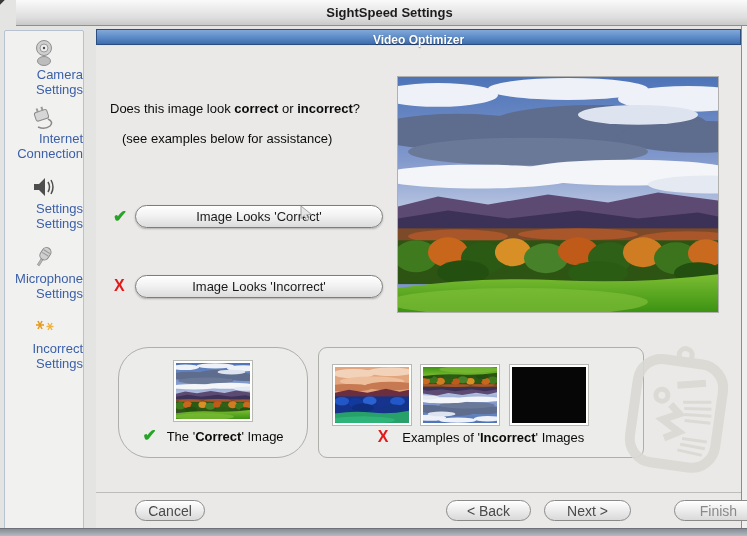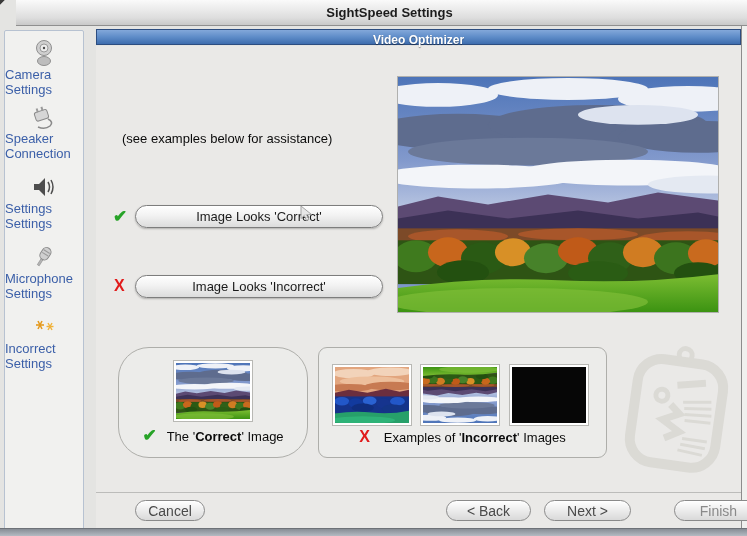--- a/index.html
+++ b/index.html
@@ -10,21 +10,21 @@
   .titlebar{position:absolute;left:16px;top:0;width:747px;height:26px;
     background:linear-gradient(#fafafa,#dedede 70%,#c9c9c9);
     border-bottom:1px solid #8f8f8f;text-align:center;}
   .titlebar span{display:inline-block;line-height:25px;font-size:13px;font-weight:700;color:#1c1c1c;}
   .corner-artifact{position:absolute;left:0;top:0;width:7px;height:7px;
     background:linear-gradient(135deg,#3a3a3a 0 35%,transparent 36%);}
 
   
   .sidebar{position:absolute;left:4px;top:30px;width:80px;height:500px;
     background:#f1f1ef;border:1px solid #b7c2d1;border-radius:2px;}
-  .side-item{position:absolute;left:0;width:78px;text-align:left;cursor:default;}
+  .side-item{position:absolute;left:0;width:78px;text-align:right;cursor:default;}
   .side-icon{height:28px;display:flex;align-items:center;justify-content:center;}
   .side-label span{display:block;font-size:13px;line-height:15px;color:#3b5fa8;}
 
   
   .blue-header{position:absolute;left:96px;top:29px;width:645px;height:16px;
     background:linear-gradient(#83a8da,#5e8cc8 50%,#3e6dae);
     border:1px solid #2c4d80;text-align:center;}
   .blue-header span{font-size:12px;font-weight:700;color:#fff;line-height:14px;
     text-shadow:0 1px 1px rgba(0,0,0,.4);}
   .content-bg{position:absolute;left:96px;top:46px;width:645px;height:482px;background:#eae9e7;}
@@ -45,21 +45,21 @@
     box-shadow:0 1px 2px rgba(0,0,0,.25), inset 0 1px 0 #fff;
     font-size:13px;color:#1a1a1a;cursor:pointer;}
 
   .photo{position:absolute;left:397px;top:76px;width:322px;height:237px;
     border:1px solid #b0b0ae;background:#7e97cb;}
   .photo svg{display:block;width:100%;height:100%;}
 
   .example-box{position:absolute;top:347px;height:111px;background:#ececea;
     border:1px solid #aeaeaa;border-radius:9px;}
   .box-correct{left:118px;width:190px;border-radius:31px;}
-  .box-incorrect{left:318px;width:289px;}
+  .box-incorrect{left:318px;width:326px;}
   .thumb{position:absolute;width:78px;height:60px;border:2px solid #fff;
     outline:1px solid #b8b8b4;overflow:hidden;background:#444;}
   .thumb svg{display:block;width:100%;height:100%;}
   .thumb.flip svg{transform:rotate(180deg);}
   .thumb-black{background:#060606;}
   .caption{position:absolute;bottom:11px;width:100%;text-align:center;font-size:13px;color:#0b0b0b;}
   .caption b{font-weight:700;}
 
   .watermark{position:absolute;left:618px;top:342px;}
 
@@ -191,21 +191,21 @@
         <svg width="28" height="28" viewBox="0 0 28 28">
           <g transform="rotate(-18 14 12)">
             <rect x="5" y="7" width="13" height="9" rx="2" fill="#d6d6d6" stroke="#8a8a8a"></rect>
             <rect x="8" y="3.5" width="2" height="4" fill="#9a9a9a"></rect>
             <rect x="13" y="3.5" width="2" height="4" fill="#9a9a9a"></rect>
           </g>
           <path d="M18 16 Q24 19 20 23 Q15 27 8 24" fill="none" stroke="#8a8a8a" stroke-width="1.6"></path>
         </svg>
       </div>
       <div class="side-label">
-        <span>Speaker</span>
+        <span>Internet</span>
         <span>Connection</span>
       </div>
     </div>
     <div class="side-item" style="top:142px">
       <div class="side-icon">
         <svg width="28" height="26" viewBox="0 0 28 26">
           <polygon points="4,10 9,10 15,4 15,22 9,16 4,16" fill="#4e4e4e"></polygon>
           <path d="M18 8 Q21 13 18 18 M21 6 Q25 13 21 20" fill="none" stroke="#4e4e4e" stroke-width="1.5"></path>
         </svg>
       </div>
@@ -251,20 +251,21 @@
       </div>
     </div>
   </div>
 
   <div class="content-bg"></div>
   <div class="blue-header">
     <span>Video Optimizer</span>
   </div>
   <div class="right-strip"></div>
 
+  <div class="question"><span>Does this image look </span><b>correct</b><span> or </span><b>incorrect</b><span>?</span></div>
   <div class="hint">(see examples below for assistance)</div>
 
   <span class="check-glyph" style="left:113px;top:206px">✔</span>
   <button class="action-btn" style="top:205px">Image Looks 'Correct'</button>
 
   <span class="x-glyph" style="left:114px;top:277px">X</span>
   <button class="action-btn" style="top:275px">Image Looks 'Incorrect'</button>
 
   <svg class="cursor" width="15" height="17" viewBox="0 0 15 17">
     <path d="M2 1 L2 13.5 L5.3 10.8 L7.6 15.6 L10 14.5 L7.7 9.9 L12.4 9.4 Z" fill="#e6e6e6" stroke="#9a9a9a" stroke-width="1"></path>

